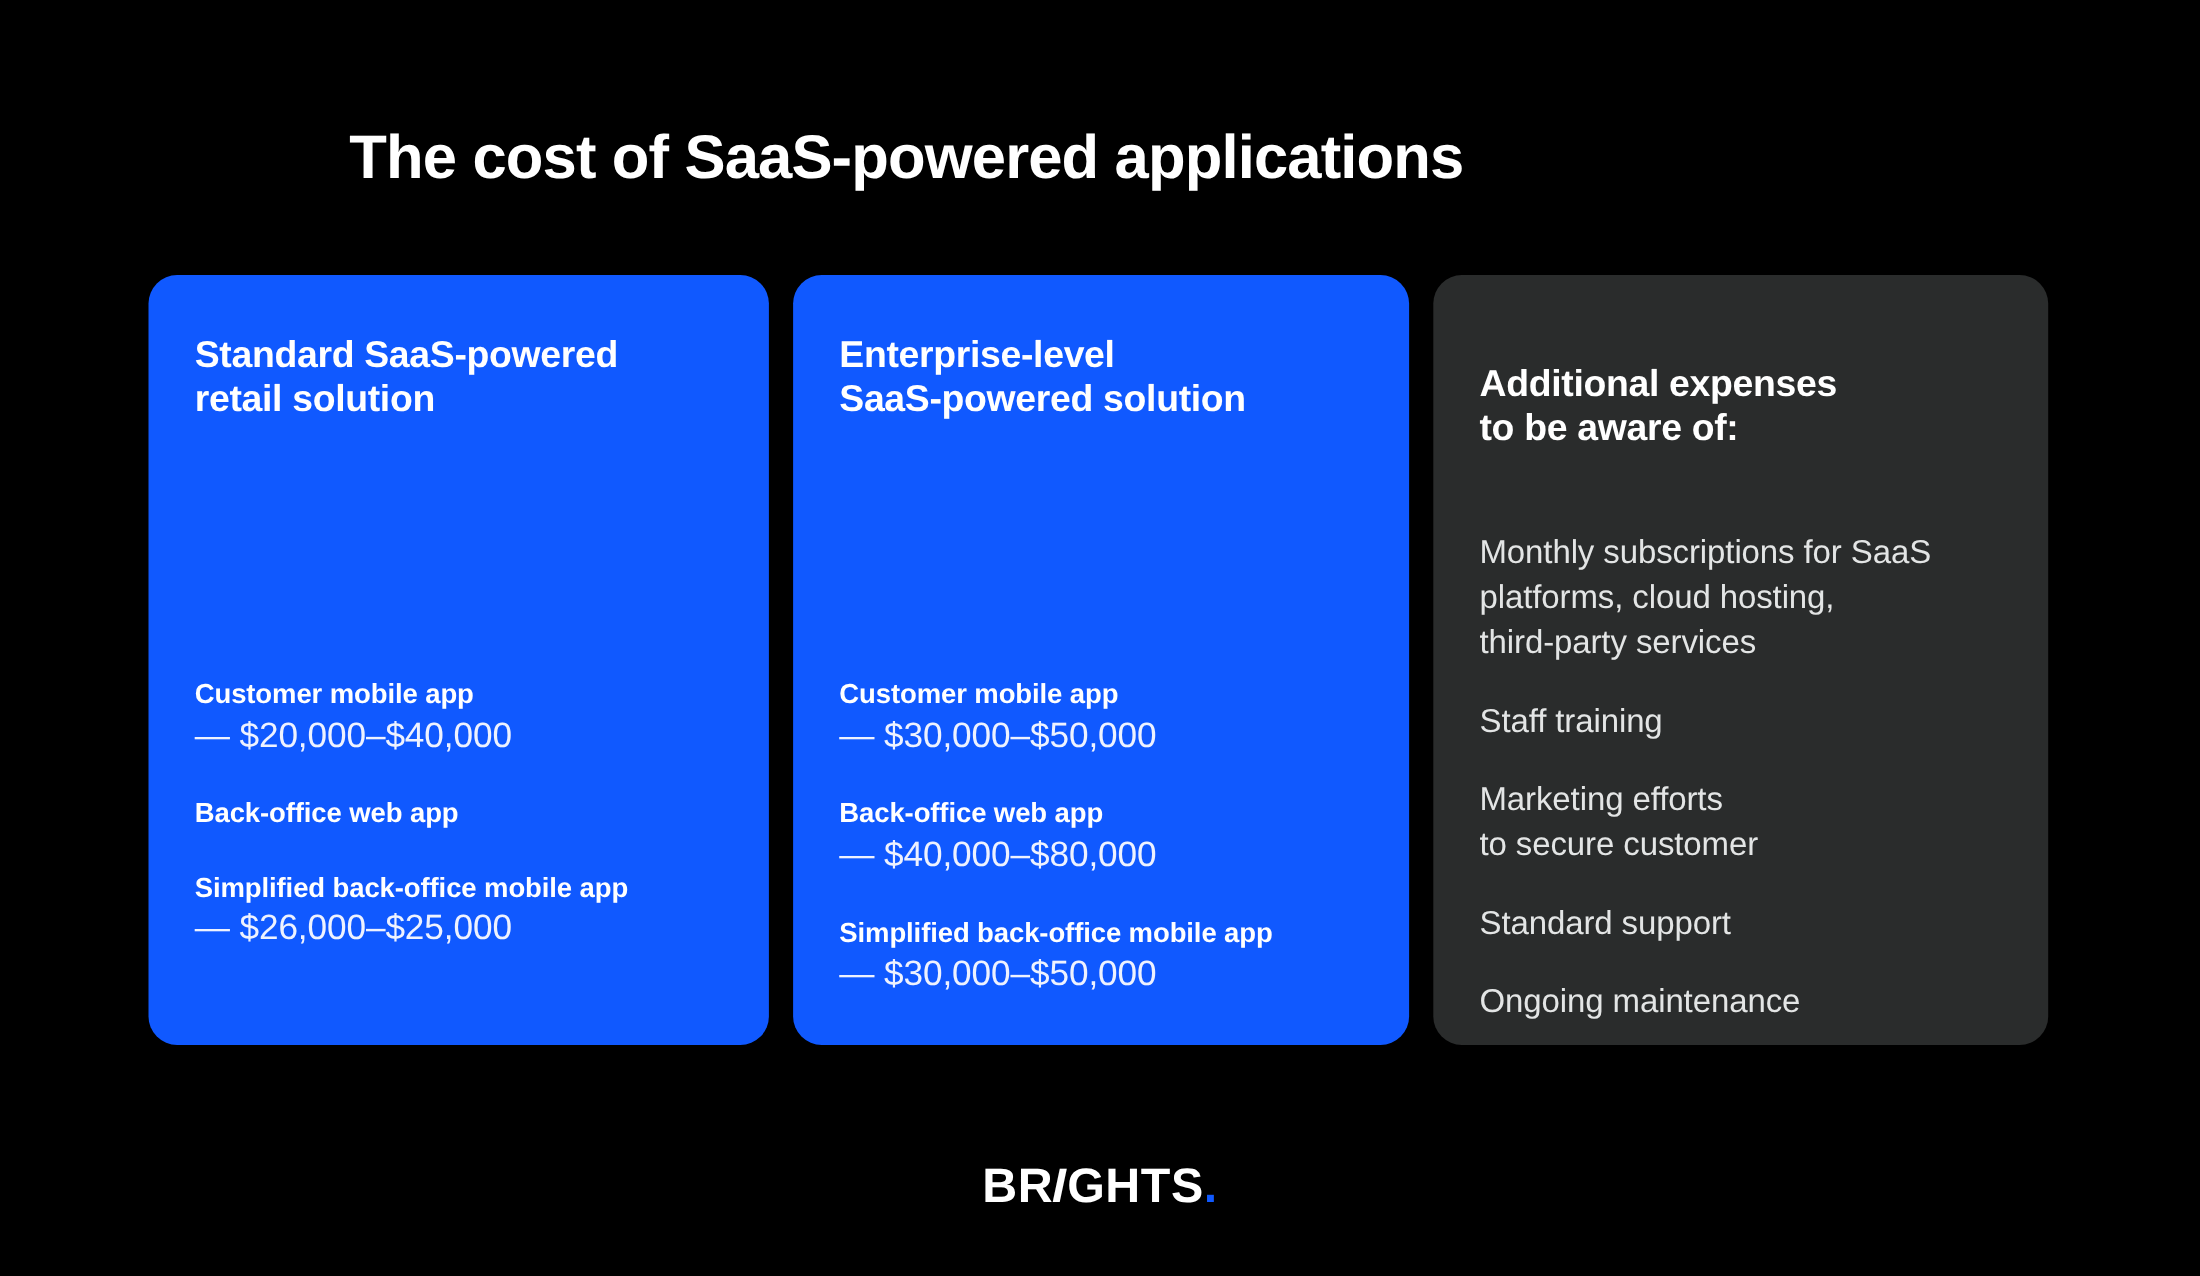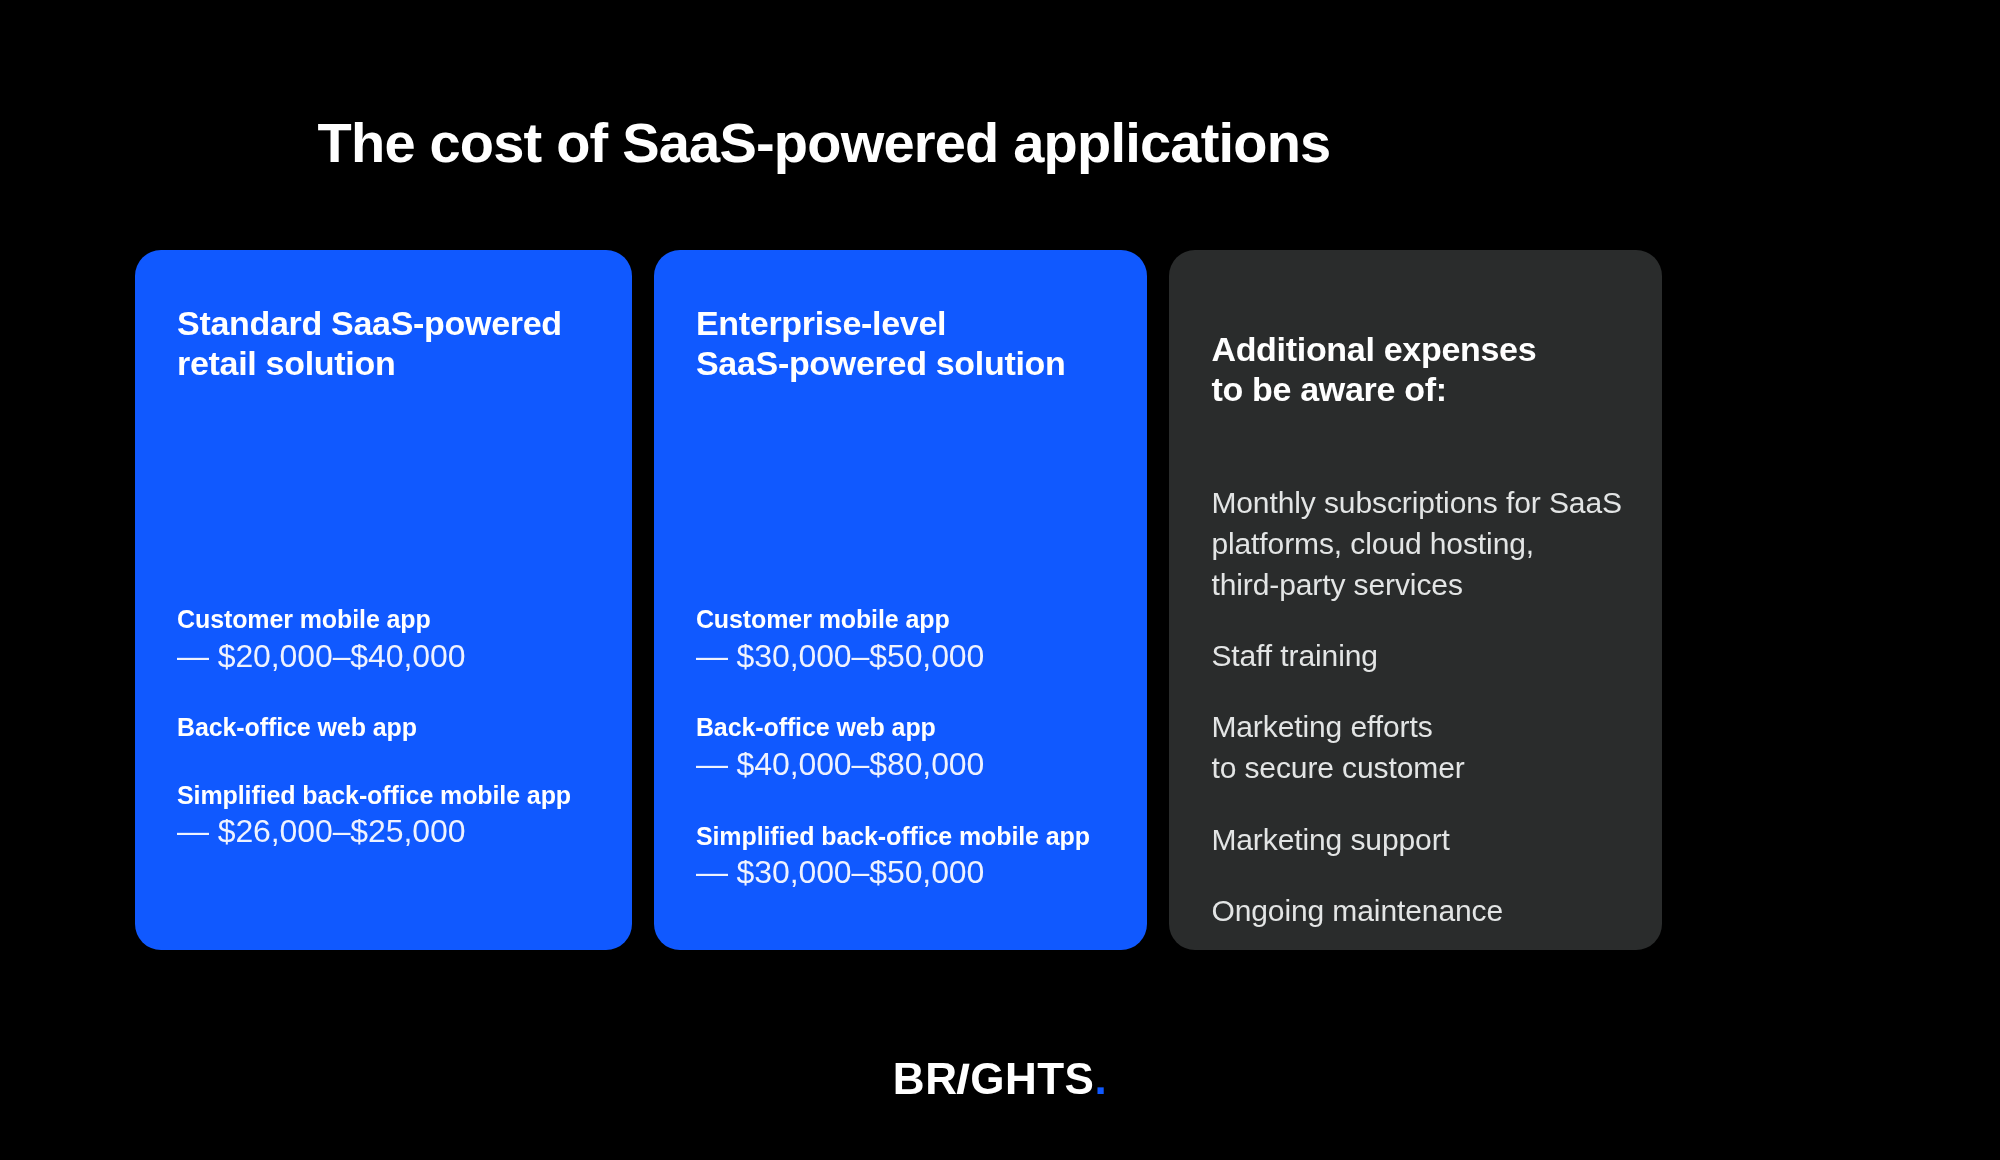--- a/index.html
+++ b/index.html
@@ -29,21 +29,21 @@
     letter-spacing: -0.8px;
     color: #ffffff;
     line-height: 1.1;
   }
 
   
   .cards-row {
     position: absolute;
     top: 250px;
     left: 135px;
-    width: 1527px;
+    width: 1727px;
     height: 700px;
     display: flex;
     gap: 22px;
   }
 
   .card {
     border-radius: 26px;
     padding: 54px 42px 0 42px;
     position: relative;
     overflow: hidden;
@@ -83,20 +83,21 @@
   .price-item:last-child { margin-bottom: 0; }
 
   .price-item-label {
     display: block;
     font-size: 25px;
     font-weight: 700;
     line-height: 1.18;
     letter-spacing: -0.1px;
     color: #ffffff;
     white-space: nowrap;
+    margin-top: 12px;
   }
 
   .price-item-value {
     display: block;
     font-size: 32px;
     font-weight: 400;
     line-height: 1.18;
     letter-spacing: -0.1px;
     color: #eef2ff;
     margin-top: 3px;
@@ -191,20 +192,20 @@
   <section class="card card-dark">
     <h2 class="card-heading">Additional expenses
 to be aware of:</h2>
     <div class="expense-list">
       <div class="expense-item">Monthly subscriptions for SaaS
 platforms, cloud hosting,
 third-party services</div>
       <div class="expense-item">Staff training</div>
       <div class="expense-item">Marketing efforts
 to secure customer</div>
-      <div class="expense-item">Marketing support</div>
+      <div class="expense-item">Standard support</div>
       <div class="expense-item">Ongoing maintenance</div>
     </div>
   </section>
 
 </div>
 
 <div class="logo"><span>BR</span><span class="logo-i">I</span><span>GHTS</span><span class="logo-dot">.</span></div>
 
 </body></html>

